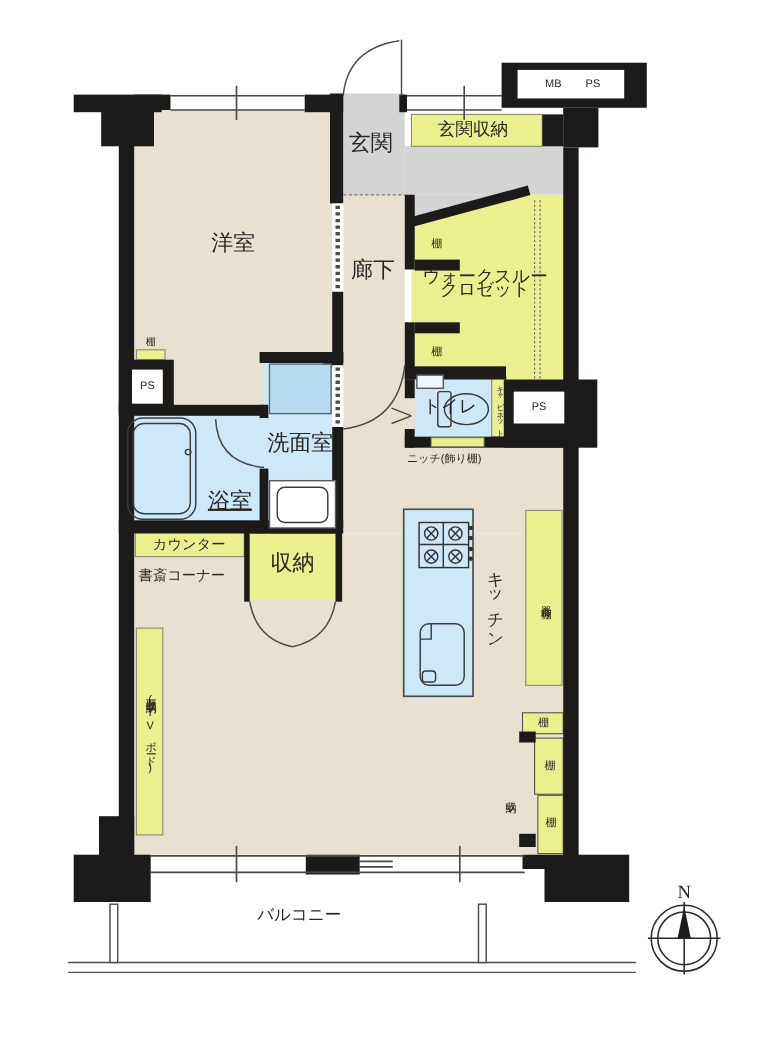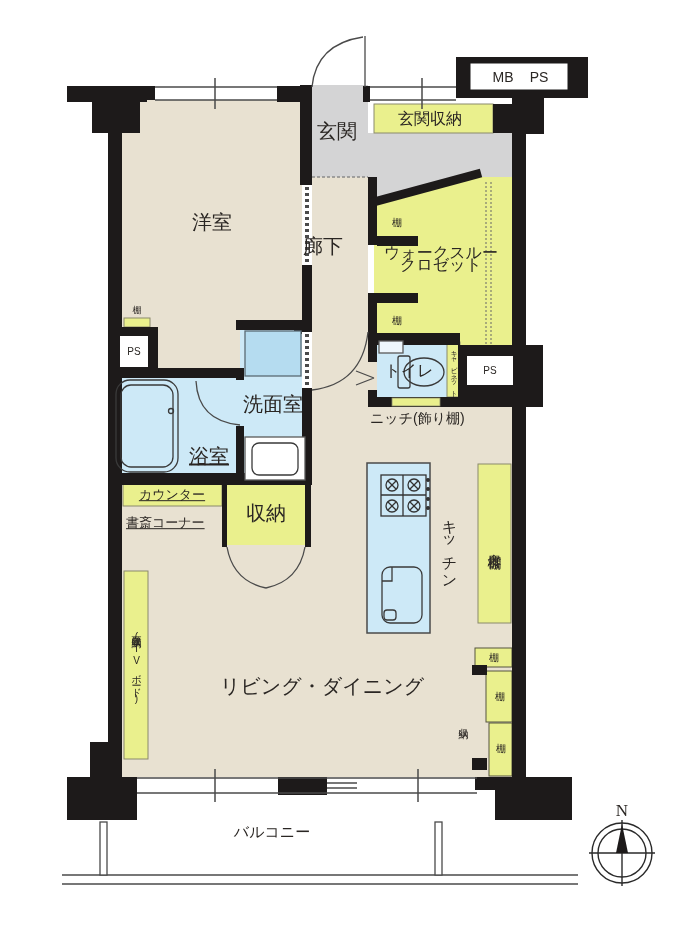--- a/index.html
+++ b/index.html
@@ -4,22 +4,22 @@
 <style>
   html,body{margin:0;padding:0;background:#ffffff;}
   #stage{position:relative;width:690px;height:946px;background:#ffffff;overflow:hidden;
          font-family:"Liberation Sans","DejaVu Sans",sans-serif;color:#2a2623;}
   #plan-svg{position:absolute;left:0;top:0;width:690px;height:946px;}
   .label{position:absolute;transform:translate(-50%,-50%);white-space:nowrap;
          color:#2a2623;line-height:1.05;text-align:center;}
   .label.la{transform:translate(0,-50%);text-align:center;}
   .vlabel{position:absolute;transform:translate(-50%,-50%);writing-mode:vertical-rl;
           text-orientation:upright;white-space:nowrap;color:#2a2623;letter-spacing:1px;line-height:1;}
-  .f16{font-size:20px;} .f15{font-size:15px;} .f14{font-size:20px;} .f13{font-size:13px;text-decoration:underline;}
-  .f12{font-size:16px;} .f11{font-size:14px;} .f10{font-size:10px;} .f9{font-size:9px;} .f7{font-size:7px;letter-spacing:0;}
+  .f16{font-size:20px;} .f15{font-size:15px;} .f14{font-size:20px;} .f13{font-size:13px;}
+  .f12{font-size:16px;} .f11{font-size:10px;} .f10{font-size:10px;} .f9{font-size:9px;} .f7{font-size:7px;letter-spacing:0;}
   .north{font-family:"Liberation Serif","DejaVu Serif",serif;font-size:17px;}
 </style>
 </head>
 <body>
 
 <div id="stage">
 
 <svg id="plan-svg" viewBox="0 0 690 946" xmlns="http://www.w3.org/2000/svg">
 
   <g>
@@ -215,40 +215,39 @@
     <line x1="622" y1="820" x2="622" y2="886"></line>
     <polygon points="622,824 616,853 628,853" fill="#1d1a1a" stroke="none"></polygon>
   </g>
 </svg>
 
 <div class="label f16" style="left:212px;top:222px;">洋室</div>
 <div class="label f14" style="left:337px;top:131px;">玄関</div>
 <div class="label f12" style="left:430px;top:119px;">玄関収納</div>
 <div class="label f11" style="left:503px;top:77px;">MB</div>
 <div class="label f11" style="left:539px;top:77px;">PS</div>
-<div class="label f14" style="left:323px;top:246px;">廊下</div>
+<div class="label f14" style="left:339px;top:246px;">廊下</div>
 <div class="label f12" style="left:441px;top:253px;text-align:right;">ウォークスルー</div>
 <div class="label f12" style="left:441px;top:265px;">クロゼット</div>
 <div class="label f10" style="left:397px;top:223px;">棚</div>
 <div class="label f10" style="left:397px;top:321px;">棚</div>
 <div class="label f9" style="left:137px;top:311px;">棚</div>
 <div class="label f10" style="left:134px;top:352px;">PS</div>
 <div class="label f12" style="left:409px;top:371px;text-align:right;">トイレ</div>
 <div class="vlabel f7" style="left:454px;top:369px;">キャビネット</div>
 <div class="label f10" style="left:490px;top:371px;">PS</div>
 <div class="label la f11" style="left:370px;top:418px;">ニッチ(飾り棚)</div>
 <div class="label f14" style="left:273px;top:404px;">洗面室</div>
 <div class="label f14" style="left:209px;top:456px;text-decoration:underline;">浴室</div>
 <div class="label f13" style="left:172px;top:495px;">カウンター</div>
 <div class="label la f13" style="left:126px;top:523px;">書斎コーナー</div>
 <div class="label f14" style="left:266px;top:513px;">収納</div>
 <div class="vlabel f15" style="left:450px;top:546px;">キッチン</div>
 <div class="vlabel f11" style="left:495px;top:544px;">食器棚</div>
 <div class="vlabel f10" style="left:136px;top:666px;">壁面収納(TVボード)</div>
-<div class="label f16" style="left:322px;top:686px;">リビング・ダイニング</div>
 <div class="label f10" style="left:494px;top:658px;">棚</div>
 <div class="label f10" style="left:500px;top:697px;">棚</div>
 <div class="label f10" style="left:501px;top:749px;">棚</div>
 <div class="vlabel f10" style="left:463px;top:721px;">収納</div>
 <div class="label f15" style="left:272px;top:832px;">バルコニー</div>
 <div class="label north" style="left:622px;top:811px;">N</div>
 
 </div>
 
 </body></html>

